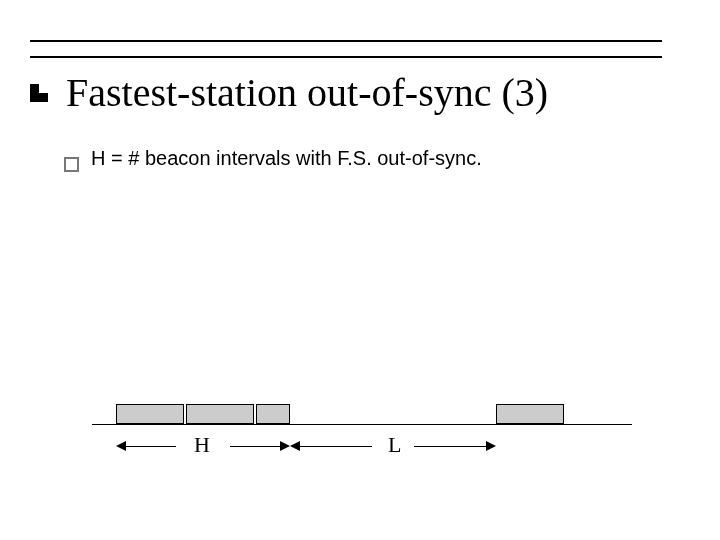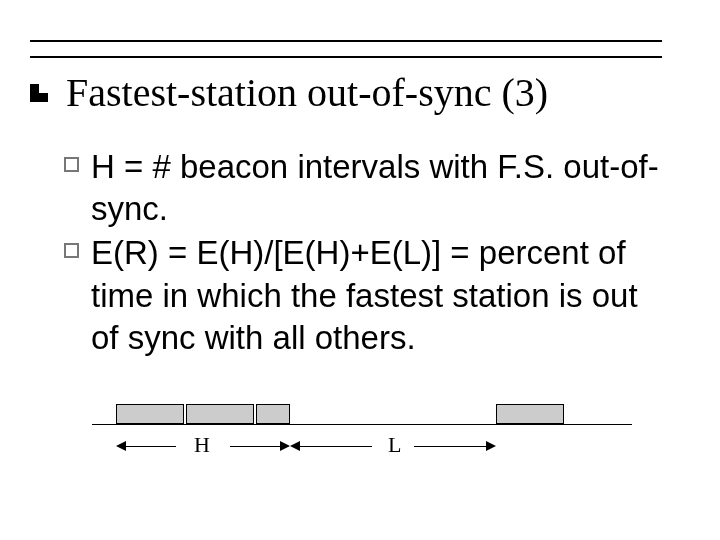--- a/index.html
+++ b/index.html
@@ -51,21 +51,21 @@
     line-height: 1.05;
   }
   .body {
     margin-top: 32px;
     margin-left: 34px;
   }
   .item {
     display: flex;
     align-items: flex-start;
     font-family: Arial, Helvetica, sans-serif;
-    font-size: 33px;
+    font-size: 20px;
     line-height: 1.28;
     margin-bottom: 2px;
   }
   .item-bullet {
     width: 11px;
     height: 11px;
     border: 2px solid #777;
     background: #fff;
     margin: 11px 12px 0 0;
     flex: 0 0 auto;
@@ -150,24 +150,20 @@
   <div class="title-row">
     <div class="title-bullet"></div>
     <div class="title-text">Fastest-station out-of-sync (3)</div>
   </div>
 
   <div class="body">
     <div class="item">
       <div class="item-bullet"></div>
       <div class="item-text">H = # beacon intervals with F.S. out-of-sync.</div>
     </div>
-    <div class="item">
-      <div class="item-bullet"></div>
-      <div class="item-text">E(R) = E(H)/[E(H)+E(L)] = percent of time in which the fastest station is out of sync with all others.</div>
-    </div>
   </div>
 
   <div class="diagram">
     <div class="timeline"></div>
     <div class="box b1"></div>
     <div class="box b2"></div>
     <div class="box b3"></div>
     <div class="box b4"></div>
 
     <div class="arrow-seg h-left-seg">

